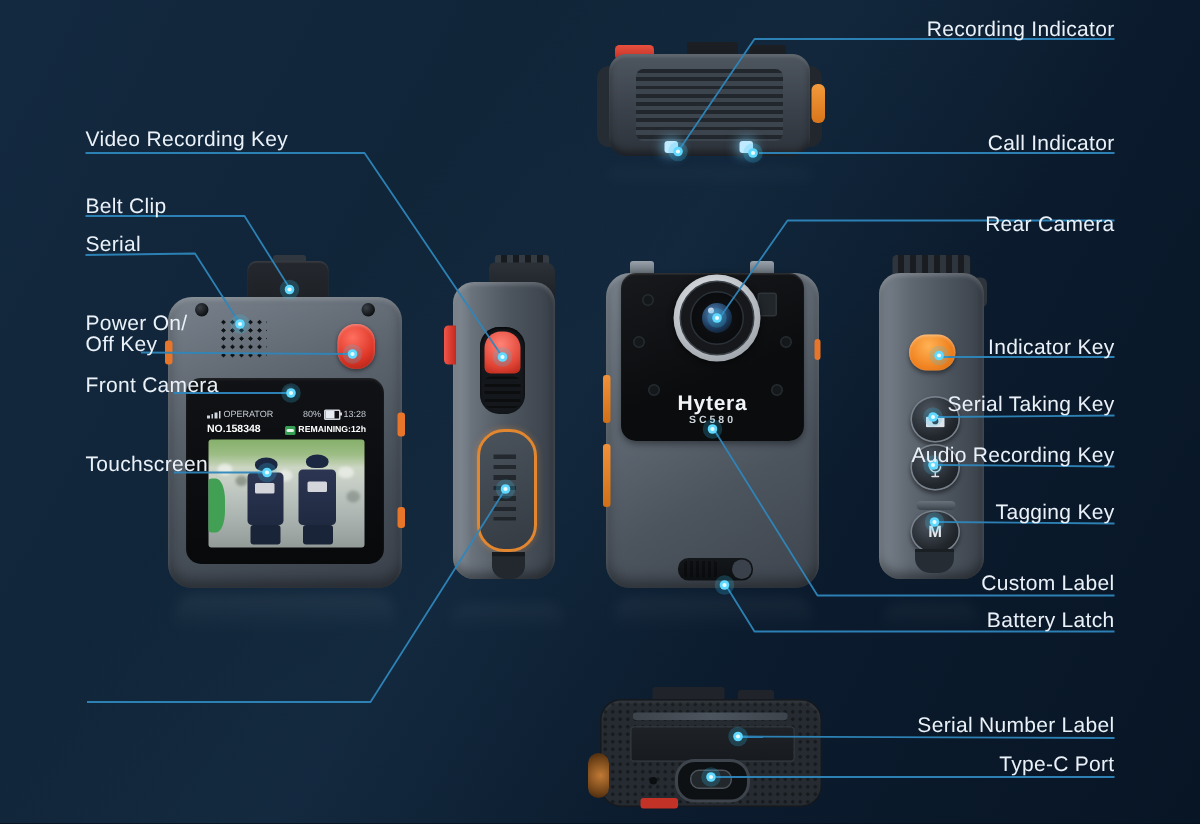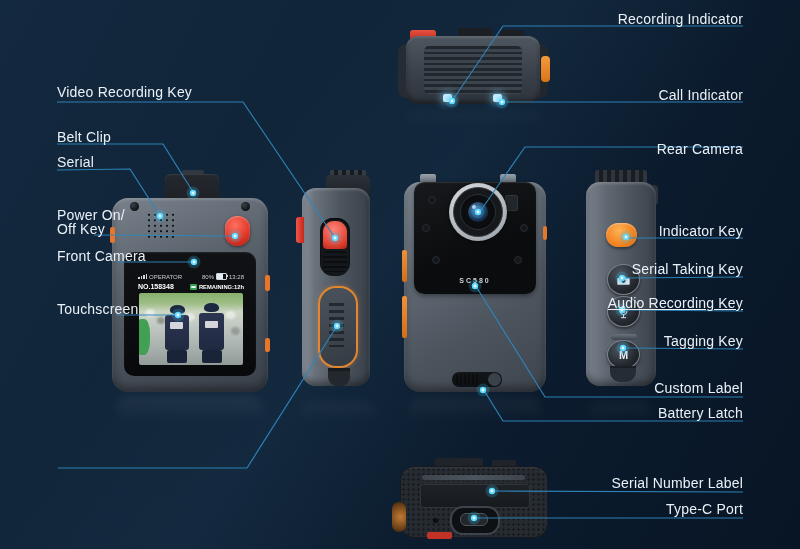--- a/index.html
+++ b/index.html
@@ -290,20 +290,21 @@
     <i class="abs rv-ir" style="left:116px;top:50px;"></i>
     <i class="abs rv-ir" style="left:110px;top:82px;"></i>
     <i class="abs rv-sensor"></i>
     <div class="abs rv-lensring">
       <div class="rv-lens2">
           <div class="rv-lens3">
             <div class="rv-glass"></div>
           </div>
         </div>
     </div>
+    <div class="abs rv-brand">Hytera</div>
     <div class="abs rv-model">SC580</div>
     <i class="abs rv-orange" style="top:76px;height:32px;"></i>
     <i class="abs rv-orange" style="top:122px;height:42px;"></i>
     <i class="abs rv-orangeR"></i>
     <i class="abs rv-latch"></i>
     <i class="abs rv-latchknob"></i>
     <i class="abs rv-latchend"></i>
   </div>
   <i class="refl" style="left:408px;top:398px;width:134px;height:26px;opacity:.4;"></i>
 
@@ -502,20 +503,20 @@
     <span>Off Key</span>
   </div>
   <div class="callout" style="left:57px;top:249px;">Front Camera</div>
   <div class="callout" style="left:57px;top:302px;">Touchscreen</div>
 
   <div class="callout right" style="right:57px;top:12px;">Recording Indicator</div>
   <div class="callout right" style="right:57px;top:88px;">Call Indicator</div>
   <div class="callout right" style="right:57px;top:142px;">Rear Camera</div>
   <div class="callout right" style="right:57px;top:224px;">Indicator Key</div>
   <div class="callout right" style="right:57px;top:262px;">Serial Taking Key</div>
-  <div class="callout right" style="right:57px;top:296px;text-decoration:underline;">Audio Recording Key</div>
+  <div class="callout right" style="right:57px;top:296px;">Audio Recording Key</div>
   <div class="callout right" style="right:57px;top:334px;">Tagging Key</div>
   <div class="callout right" style="right:57px;top:381px;">Custom Label</div>
   <div class="callout right" style="right:57px;top:406px;">Battery Latch</div>
   <div class="callout right" style="right:57px;top:476px;">Serial Number Label</div>
   <div class="callout right" style="right:57px;top:502px;">Type-C Port</div>
 
 </div>
 
 </body></html>

